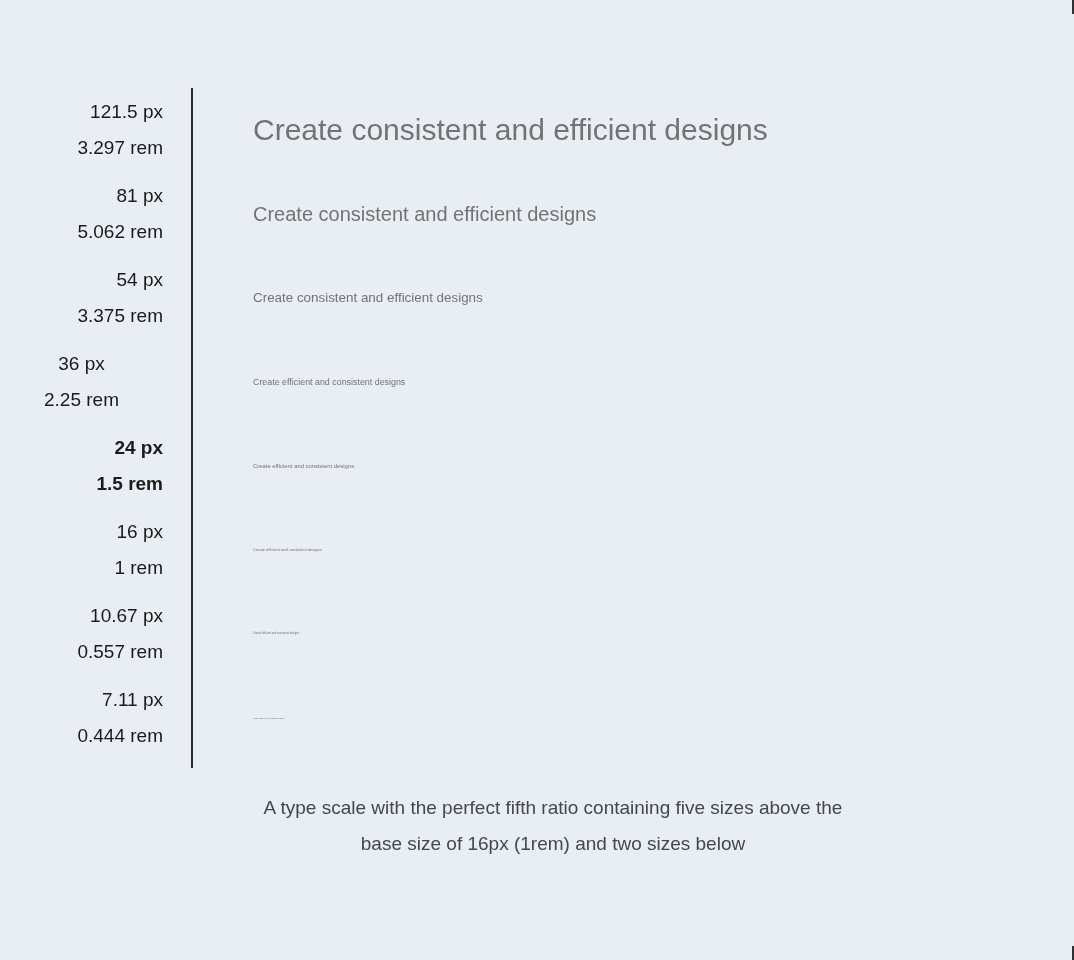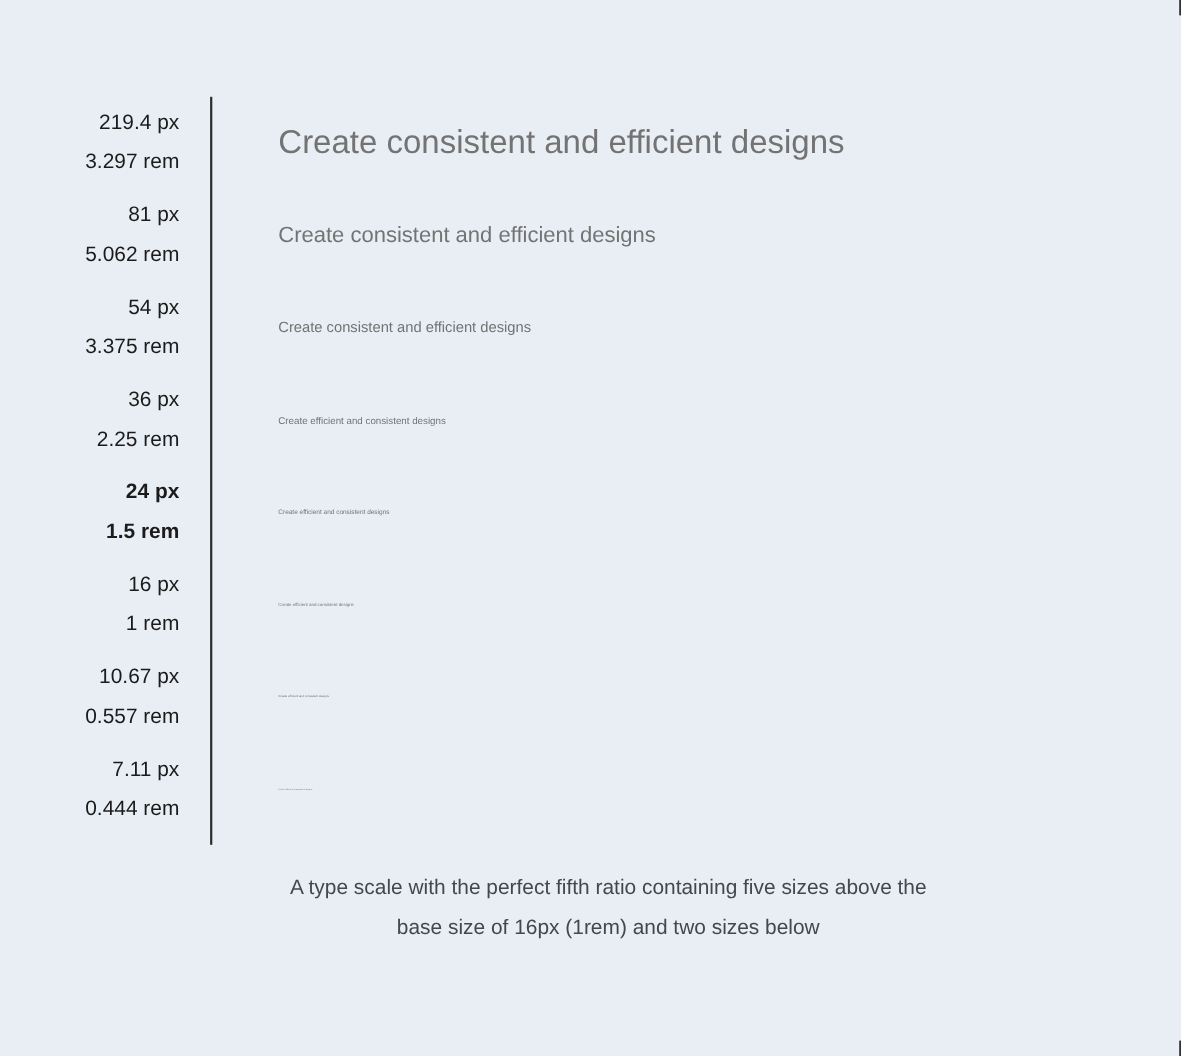--- a/index.html
+++ b/index.html
@@ -100,32 +100,32 @@
 
 <div class="page">
 
   <div class="corner-tick top"></div>
   <div class="corner-tick bottom"></div>
 
   <div class="scale-wrap">
 
     <div class="labels-col">
       <div class="label-row" style="height:84px;">
-        <div class="label-px">219.4 px</div>
+        <div class="label-px">121.5 px</div>
         <div class="label-rem">3.297 rem</div>
       </div>
       <div class="label-row" style="height:84px;">
         <div class="label-px">81 px</div>
         <div class="label-rem">5.062 rem</div>
       </div>
       <div class="label-row" style="height:84px;">
         <div class="label-px">54 px</div>
         <div class="label-rem">3.375 rem</div>
       </div>
-      <div class="label-row" style="height:84px;">
+      <div class="label-row" style="height:84px;align-items:center;">
         <div class="label-px">36 px</div>
         <div class="label-rem">2.25 rem</div>
       </div>
       <div class="label-row" style="height:84px;font-weight:bold;">
         <div class="label-px">24 px</div>
         <div class="label-rem">1.5 rem</div>
       </div>
       <div class="label-row" style="height:84px;">
         <div class="label-px">16 px</div>
         <div class="label-rem">1 rem</div>

